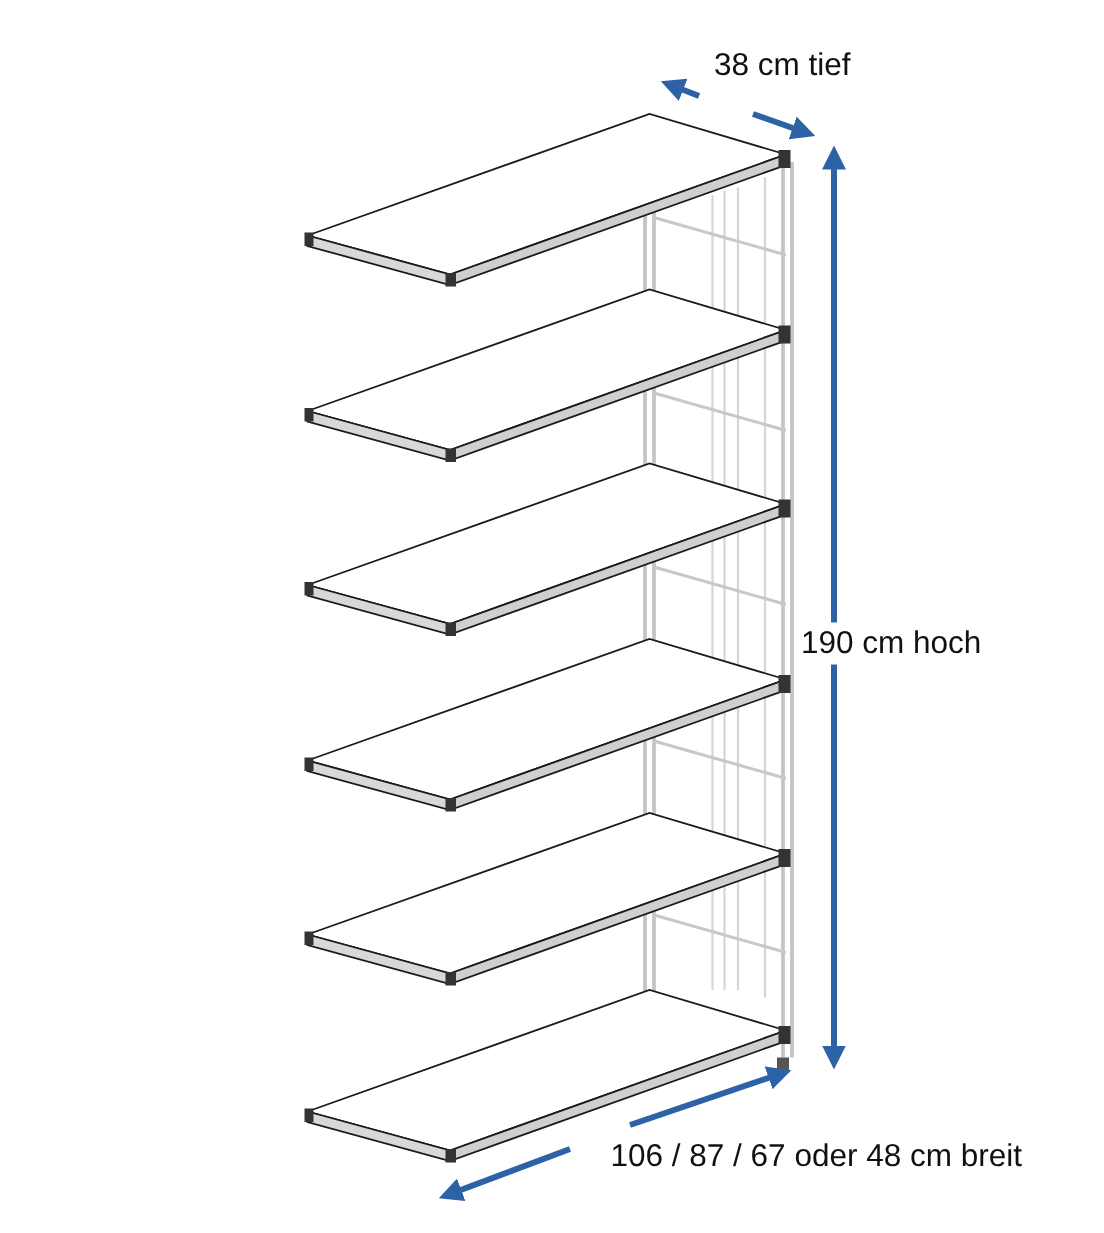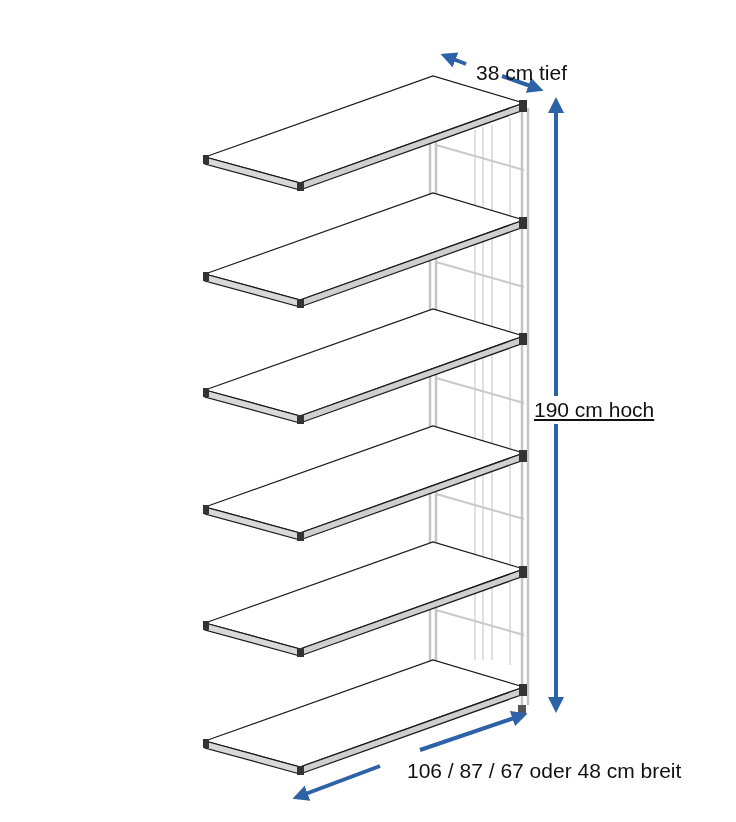--- a/index.html
+++ b/index.html
@@ -69,15 +69,15 @@
 
   <rect x="518" y="705" width="8" height="10" fill="#555"></rect>
 
   <line x1="466" y1="64" x2="448" y2="57" stroke="#2e62a6" stroke-width="4" marker-end="url(#ah)"></line>
   <line x1="502" y1="76" x2="536" y2="88" stroke="#2e62a6" stroke-width="4" marker-end="url(#ah)"></line>
   <line x1="556" y1="105" x2="556" y2="705" stroke="#2e62a6" stroke-width="4" marker-start="url(#ah)" marker-end="url(#ah)"></line>
   <line x1="420" y1="750" x2="520" y2="716" stroke="#2e62a6" stroke-width="4" marker-end="url(#ah)"></line>
   <line x1="380" y1="766" x2="300" y2="796" stroke="#2e62a6" stroke-width="4" marker-end="url(#ah)"></line>
 </svg>
 
-<div class="label" style="left:476px;top:61px;background:transparent;">38 cm tief</div>
-<div class="label" style="left:534px;top:396px;padding:2px 0;text-decoration:underline;">190 cm hoch</div>
+<div class="label" style="left:476px;top:32px;background:transparent;">38 cm tief</div>
+<div class="label" style="left:534px;top:415px;padding:2px 0;">190 cm hoch</div>
 <div class="label" style="left:391px;top:759px;background:transparent;margin-left:16px;">106 / 87 / 67 oder 48 cm breit</div>
 
 </body></html>

